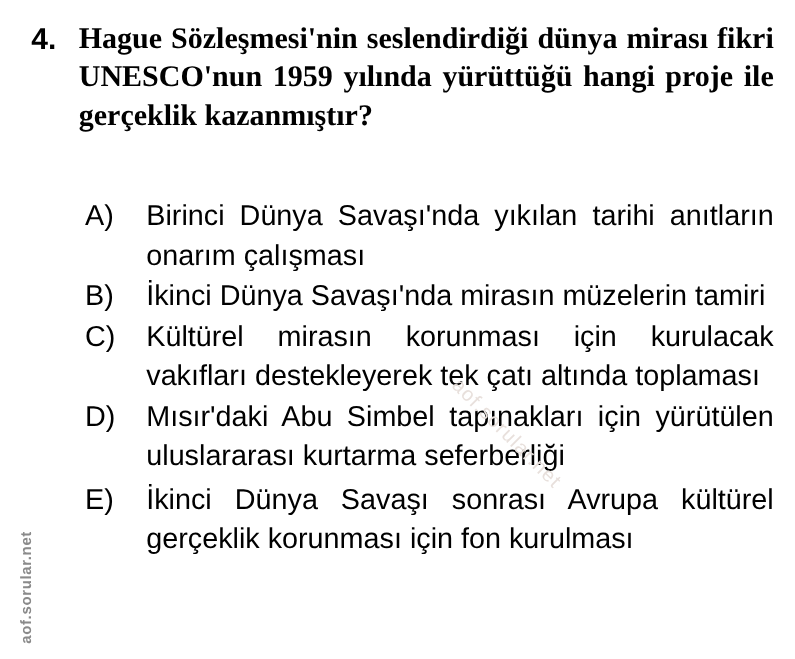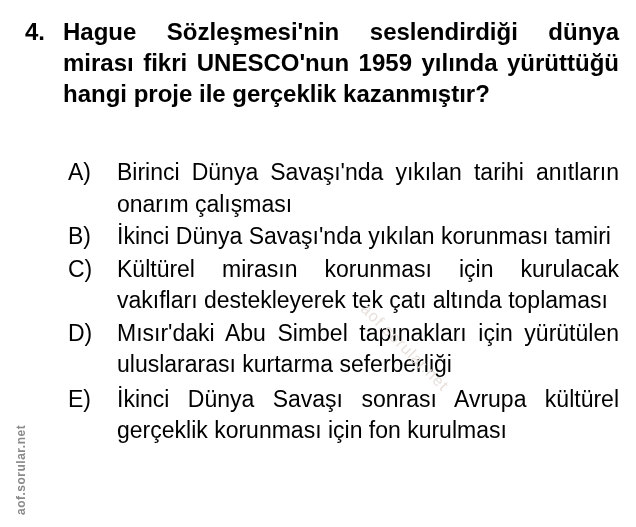--- a/index.html
+++ b/index.html
@@ -26,20 +26,21 @@
     line-height: 31px;
   }
   .q-number {
     width: 38px;
     flex: none;
   }
   .q-text {
     flex: 1;
     text-align: justify;
     text-align-last: left;
+    font-family: Liberation Serif, serif;
   }
   .options {
     position: absolute;
     left: 68px;
     top: 157px;
     width: 551px;
   }
   .option {
     display: flex;
     font-size: 23px;
@@ -91,21 +92,21 @@
   <div class="q-text">Hague Sözleşmesi'nin seslendirdiği dünya mirası fikri UNESCO'nun 1959 yılında yürüttüğü hangi proje ile gerçeklik kazanmıştır?</div>
 </div>
 
 <div class="options">
   <div class="option">
     <div class="opt-letter">A)</div>
     <div class="opt-text">Birinci Dünya Savaşı'nda yıkılan tarihi anıtların onarım çalışması</div>
   </div>
   <div class="option">
     <div class="opt-letter">B)</div>
-    <div class="opt-text">İkinci Dünya Savaşı'nda yıkılan korunması tamiri</div>
+    <div class="opt-text">İkinci Dünya Savaşı'nda mirasın müzelerin tamiri</div>
   </div>
   <div class="option">
     <div class="opt-letter">C)</div>
     <div class="opt-text">Kültürel mirasın korunması için kurulacak vakıfları destekleyerek tek çatı altında toplaması</div>
   </div>
   <div class="option">
     <div class="opt-letter">D)</div>
     <div class="opt-text">Mısır'daki Abu Simbel tapınakları için yürütülen uluslararası kurtarma seferberliği</div>
   </div>
   <div class="option last-gap">

